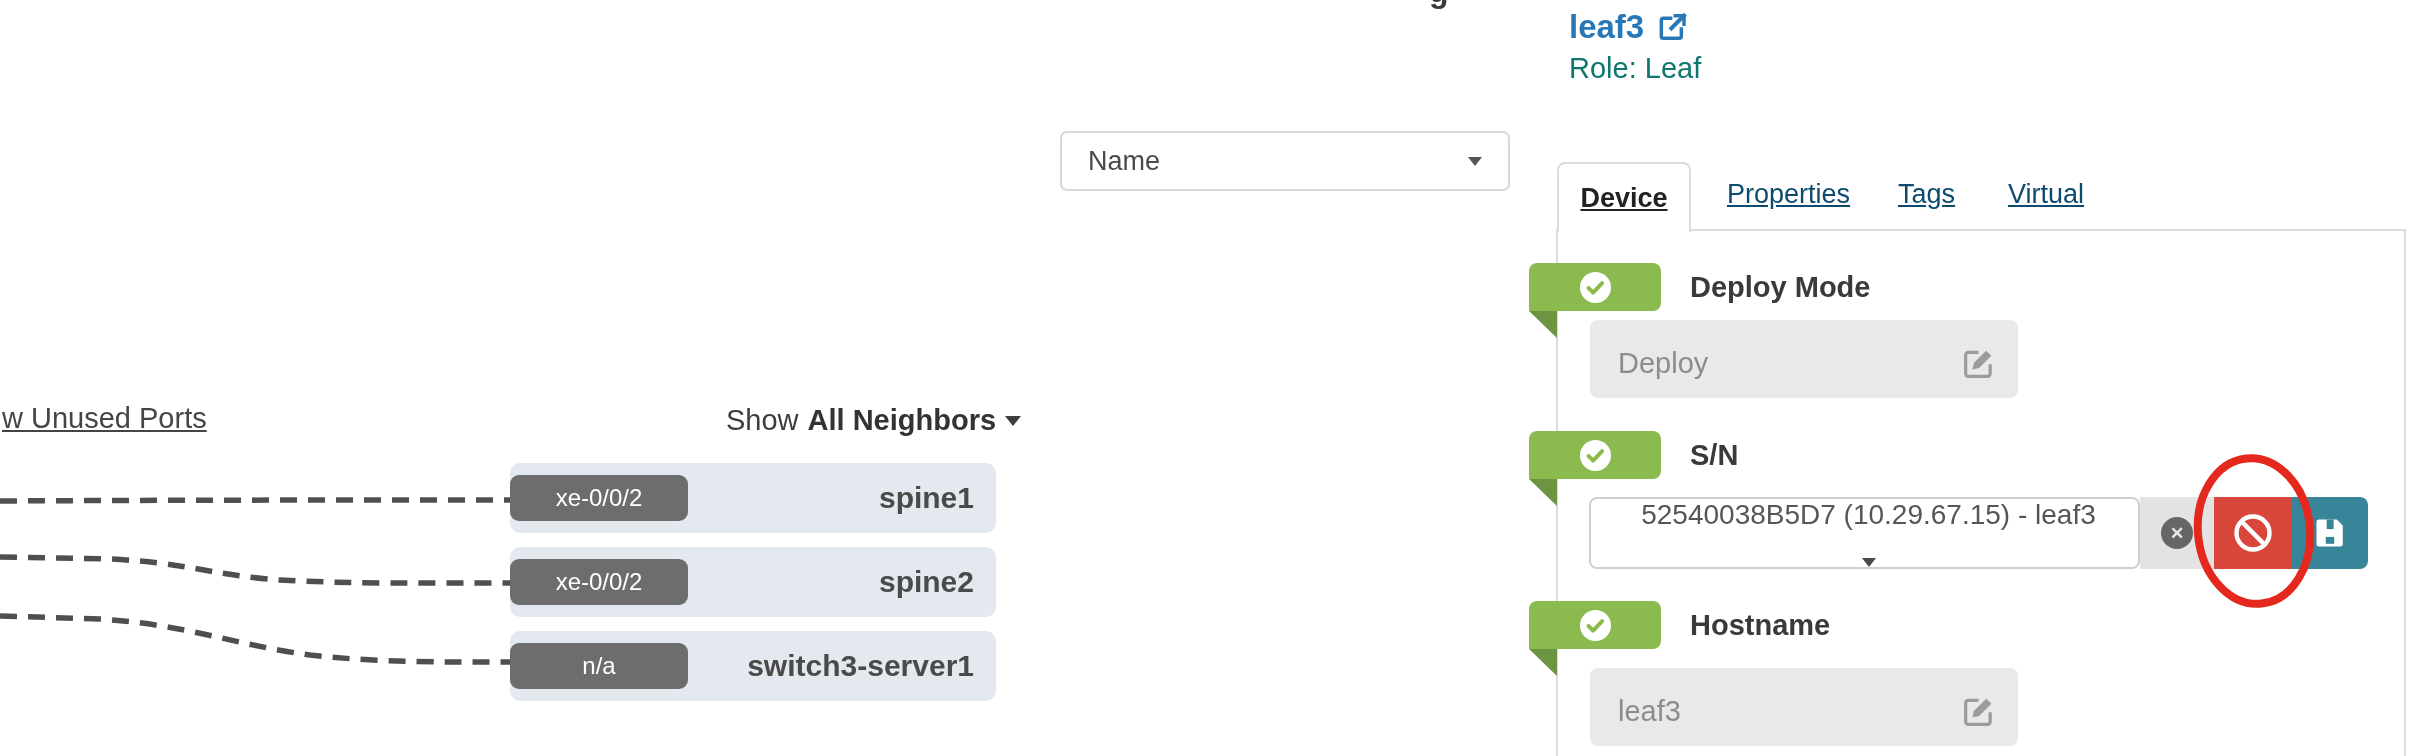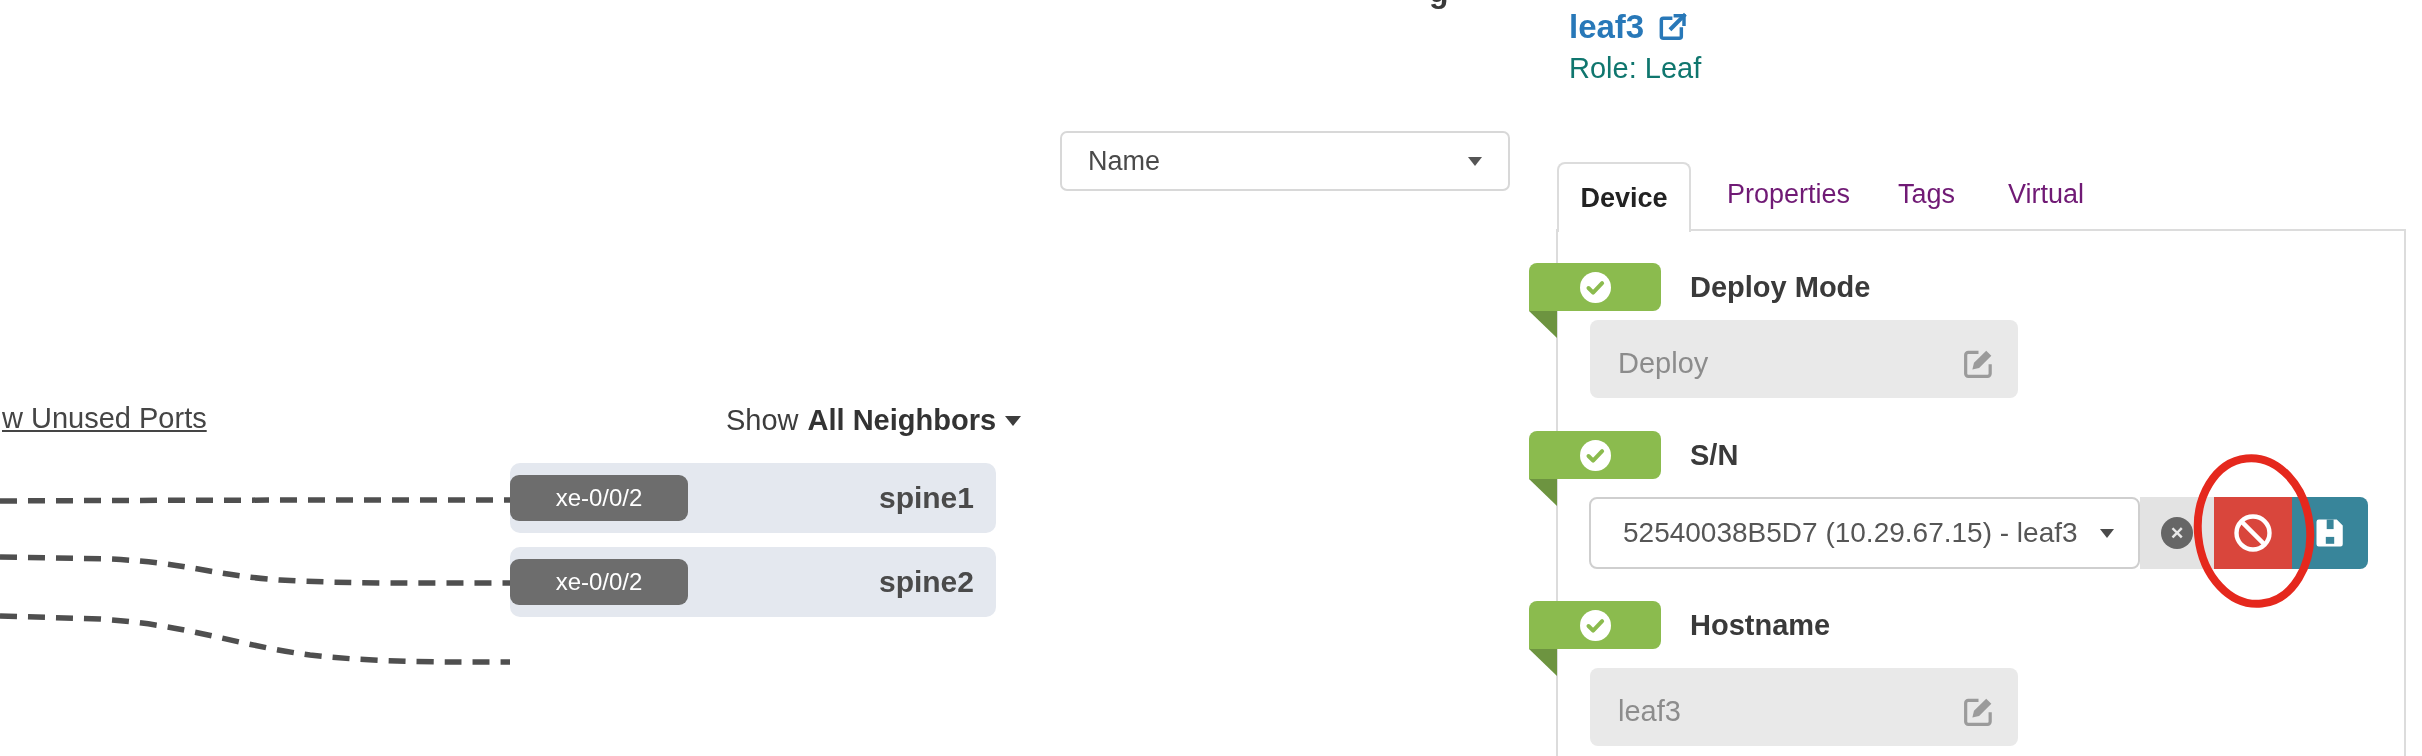--- a/index.html
+++ b/index.html
@@ -31,36 +31,36 @@
   .name-select .caret { border-top-color:#555; border-left-width:7px; border-right-width:7px; border-top-width:9px; }
 
   
   .panel-title { left:1569px; top:8px; display:flex; align-items:center; gap:12px; cursor:pointer; }
   .panel-title .t { font-size:33px; font-weight:700; color:#2878b8; }
   .panel-sub { left:1569px; font-size:29px; color:#0f766e; white-space:nowrap; }
   .content-panel { left:1556px; top:229px; width:850px; height:527px; background:#fff;
                    border-top:2px solid #dcdcdc; border-left:2px solid #dcdcdc; border-right:2px solid #dcdcdc; }
   .tab-active { left:1557px; top:162px; width:134px; height:70px; background:#fff; z-index:3;
                 border:2px solid #dcdcdc; border-bottom:none; border-radius:8px 8px 0 0;
-                display:flex; align-items:center; justify-content:center; font-size:27px; font-weight:700; color:#222; cursor:pointer; }
-  .tab { top:179px; font-size:27px; color:#701a75; cursor:pointer; z-index:2; }
+                display:flex; align-items:center; justify-content:center; font-size:27px; font-weight:700; color:#222; cursor:pointer;text-decoration:underline; }
+  .tab { top:179px; font-size:27px; color:#0c4a6e; cursor:pointer; z-index:2;text-decoration:underline; }
 
   .badge { left:1529px; width:132px; height:48px; background:#8bbb4e; border-radius:8px 8px 8px 0;
            display:flex; align-items:center; justify-content:center; z-index:4; }
   .fold { left:1529px; z-index:4; }
   .sec-title { left:1690px; height:40px; line-height:40px; font-size:29px; font-weight:700; color:#3a3a3a; z-index:4; white-space:nowrap; }
 
   .ro-field { left:1590px; width:428px; height:78px; background:#e9e9e9; border-radius:8px; z-index:4;
               display:flex; align-items:center; justify-content:space-between; padding:8px 22px 0 28px; font-size:29px; color:#8c8c8c; }
   .ro-field .edit { cursor:pointer; display:flex; }
 
   .sn-group { left:1589px; top:497px; height:72px; display:flex; z-index:4; }
   .sn-select { width:551px; height:72px; background:#fff; border:2px solid #cfcfcf; border-radius:8px;
                display:flex; align-items:center; justify-content:space-between; padding:0 24px 0 32px;
-               font-size:28px; color:#565656; cursor:pointer; white-space:nowrap; }
+               font-size:28px; color:#565656; cursor:pointer; white-space:nowrap;flex-direction:column; }
   .sn-select .caret { border-top-color:#4a4a4a; border-left-width:7px; border-right-width:7px; border-top-width:9px; }
   .seg-clear { width:74px; background:#e3e3e3; display:flex; align-items:center; justify-content:center; cursor:pointer; }
   .clear-disc { width:32px; height:32px; border-radius:50%; background:#666; color:#e9e9e9; font-size:17px; font-weight:700;
                 display:flex; align-items:center; justify-content:center; }
   .seg-ban { width:78px; background:#d9463c; display:flex; align-items:center; justify-content:center; cursor:pointer; }
   .seg-save { width:76px; background:#38859a; border-radius:0 8px 8px 0; display:flex; align-items:center; justify-content:center; cursor:pointer; }
 
   .annotation { left:2168px; top:438px; z-index:6; pointer-events:none; }
 </style>
 </head>
@@ -86,20 +86,24 @@
     <span class="caret"></span>
   </div>
 
   <div class="abs dev-row" style="top:463px">
     <div class="port-chip">xe-0/0/2</div>
     <div class="dev-name">spine1</div>
   </div>
   <div class="abs dev-row" style="top:547px">
     <div class="port-chip">xe-0/0/2</div>
     <div class="dev-name">spine2</div>
+  </div>
+  <div class="abs dev-row" style="top:631px">
+    <div class="port-chip">n/a</div>
+    <div class="dev-name">switch3-server1</div>
   </div>
 
   <div class="abs name-select">
     <span>Name</span>
     <span class="caret"></span>
   </div>
 
   <div class="abs panel-title">
     <span class="t">leaf3</span>
     <span style="display:flex">

